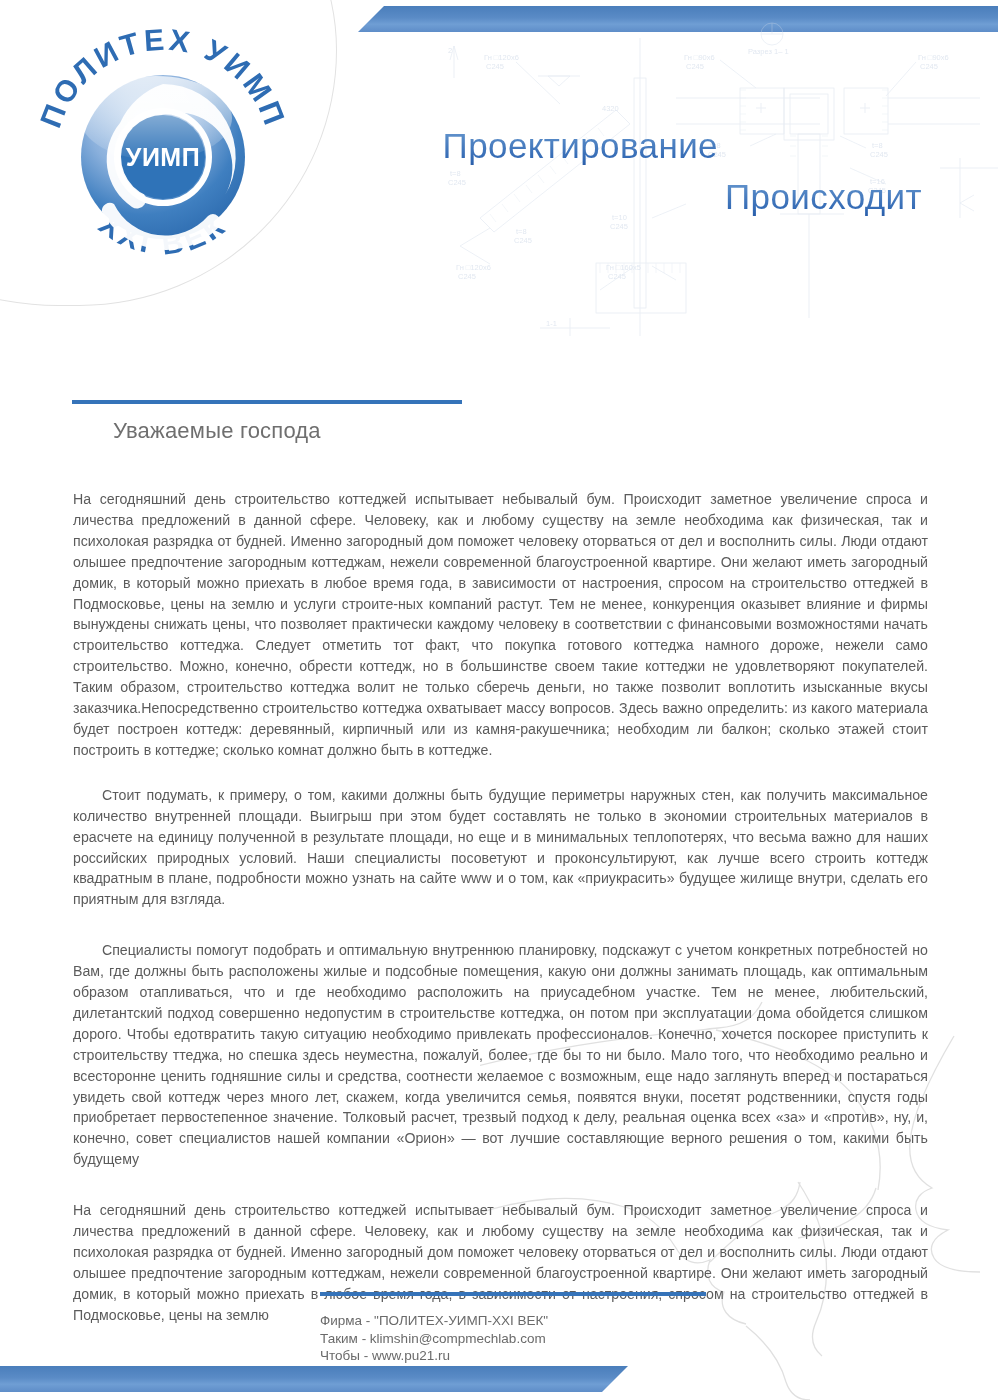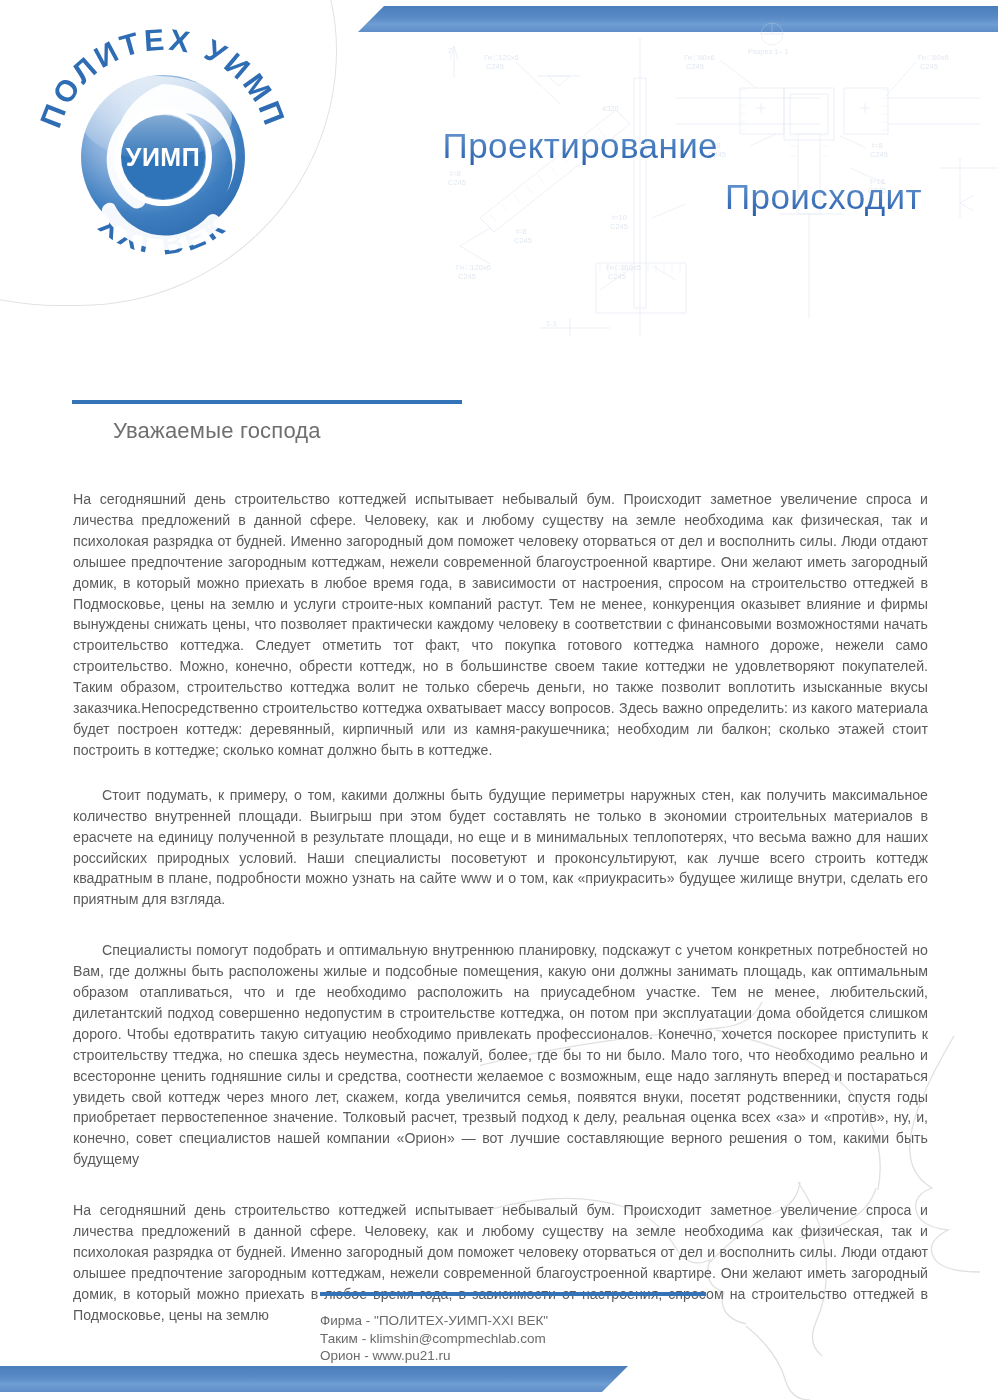--- a/index.html
+++ b/index.html
@@ -392,14 +392,14 @@
   <p class="para">На сегодняшний день строительство коттеджей испытывает небывалый бум. Происходит заметное увеличение спроса и личества предложений в данной сфере. Человеку, как и любому существу на земле необходима как физическая, так и психолокая разрядка от будней. Именно загородный дом поможет человеку оторваться от дел и восполнить силы. Люди отдают олышее предпочтение загородным коттеджам, нежели современной благоустроенной квартире. Они желают иметь загородный домик, в который можно приехать в любое время года, в зависимости от настроения, спросом на строительство оттеджей в Подмосковье, цены на землю и услуги строите-ных компаний растут. Тем не менее, конкуренция оказывет влияние и фирмы вынуждены снижать цены, что позволяет практически каждому человеку в соответствии с финансовыми возможностями начать строительство коттеджа. Следует отметить тот факт, что покупка готового коттеджа намного дороже, нежели само строительство. Можно, конечно, обрести коттедж, но в большинстве своем такие коттеджи не удовлетворяют покупателей. Таким образом, строительство коттеджа волит не только сберечь деньги, но также позволит воплотить изысканные вкусы заказчика.Непосредственно строительство коттеджа охватывает массу вопросов. Здесь важно определить: из какого материала будет построен коттедж: деревянный, кирпичный или из камня-ракушечника; необходим ли балкон; сколько этажей стоит построить в коттедже; сколько комнат должно быть в коттедже.</p>
   <p class="para indent gap-lg">Стоит подумать, к примеру, о том, какими должны быть будущие периметры наружных стен, как получить максимальное количество внутренней площади. Выигрыш при этом будет составлять не только в экономии строительных материалов в ерасчете на единицу полученной в результате площади, но еще и в минимальных теплопотерях, что весьма важно для наших российских природных условий.     Наши специалисты посоветуют и проконсультируют, как лучше всего строить коттедж квадратным в плане, подробности можно узнать на сайте www и о том, как «приукрасить» будущее жилище внутри, сделать его приятным для взгляда.</p>
   <p class="para indent gap-xl">Специалисты помогут подобрать и оптимальную внутреннюю планировку, подскажут с учетом конкретных потребностей но Вам, где должны быть расположены жилые и подсобные помещения, какую они должны занимать площадь, как оптимальным образом отапливаться, что и где необходимо расположить на приусадебном участке. Тем не менее, любительский, дилетантский подход совершенно недопустим в строительстве коттеджа, он потом при эксплуатации дома обойдется слишком дорого. Чтобы едотвратить такую ситуацию необходимо привлекать профессионалов.    Конечно, хочется поскорее приступить к строительству ттеджа, но спешка здесь неуместна, пожалуй, более, где бы то ни было. Мало того, что необходимо реально и всесторонне ценить годняшние силы и средства, соотнести желаемое с возможным, еще надо заглянуть вперед и постараться увидеть свой коттедж через много лет, скажем, когда увеличится семья, появятся внуки, посетят родственники, спустя годы приобретает  первостепенное значение.     Толковый расчет, трезвый подход к делу, реальная оценка всех «за» и «против», ну, и, конечно, совет специалистов нашей компании «Орион» — вот лучшие составляющие верного решения о том, какими быть будущему</p>
   <p class="para gap-xl">На сегодняшний день строительство коттеджей испытывает небывалый бум. Происходит заметное увеличение спроса и личества  предложений в данной сфере. Человеку, как и любому существу на земле необходима как физическая, так и психолокая разрядка от будней. Именно загородный дом поможет человеку оторваться от дел и восполнить силы. Люди отдают олышее предпочтение загородным коттеджам, нежели современной благоустроенной квартире. Они желают иметь загородный домик, в который можно приехать в любое время года, в зависимости от настроения, спросом на строительство оттеджей в Подмосковье, цены на землю</p>
 </div>
 
 <div class="footer-rule"></div>
 <div class="footer-text">
   <div>Фирма - "ПОЛИТЕХ-УИМП-XXI ВЕК"</div>
   <div>Таким - klimshin@compmechlab.com</div>
-  <div>Орион - www.pu21.ru</div>
+  <div>Чтобы - www.pu21.ru</div>
 </div>
 
 </body></html>

